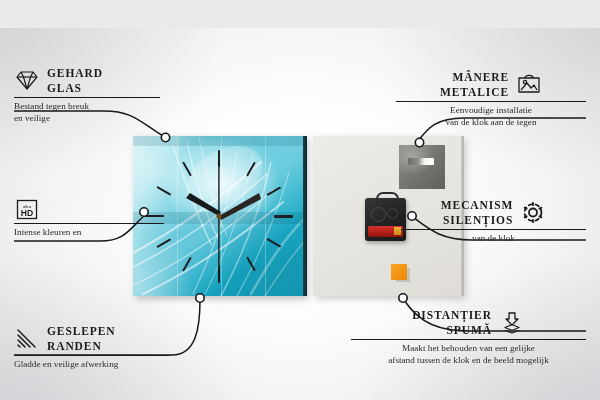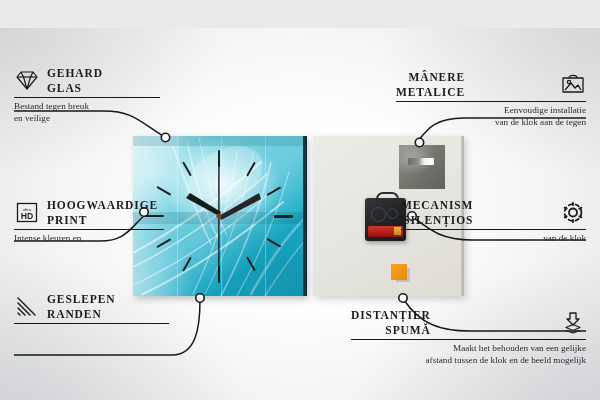--- a/index.html
+++ b/index.html
@@ -26,33 +26,33 @@
   .vig.br{right:0;bottom:0;width:250px;height:170px;
      background:radial-gradient(ellipse at 100% 100%, rgba(190,193,197,.6) 0%, rgba(190,193,197,0) 72%);}
 
   
   #wires{position:absolute;left:0;top:0;width:600px;height:400px;}
 
   
   .feat{position:absolute;}
   .feat .head{display:flex;align-items:center;gap:7px;}
   .feat.left .head{justify-content:flex-start;}
-  .feat.right .head{justify-content:space-between;}
+  .feat.right .head{justify-content:center;}
   .ttl{
     font-family:"Liberation Serif", serif;
     font-weight:700;font-size:11.5px;letter-spacing:.9px;
     color:#1b1b1b;line-height:14.5px;text-transform:uppercase;
   }
   .feat.right .ttl{text-align:right;}
   .rule{height:1px;background:#16181a;margin-top:2px;}
   .sub{
     font-family:"Liberation Serif", serif;
     font-size:9.2px;line-height:11.6px;color:#2a2b2d;margin-top:3px;
   }
-  .feat.right .sub{text-align:right;}
+  .feat.right .sub{text-align:center;}
   .ico{width:26px;height:23px;flex:0 0 26px;display:block;}
 
   
   #clock{
     position:absolute;left:133px;top:108px;width:172px;height:160px;
     box-shadow:3px 3px 7px rgba(90,95,100,.38);
     overflow:hidden;
     background:
       linear-gradient(118deg, rgba(255,255,255,.55) 0%, rgba(255,255,255,0) 26%),
       linear-gradient(72deg,  rgba(255,255,255,.42) 4%, rgba(255,255,255,0) 30%),
@@ -244,47 +244,46 @@
     </div>
   </div>
 
   <div class="feat left" style="left:14px;top:170px;width:175px;">
     <div class="head">
       <svg class="ico" viewBox="0 0 26 23">
         <rect x="3.5" y="2.5" width="19" height="18" fill="none" stroke="#1b1b1b" stroke-width="1.3"></rect>
         <text x="13" y="9.6" font-family="Liberation Sans, sans-serif" font-size="4.4" text-anchor="middle" fill="#1b1b1b">ultra</text>
         <text x="13" y="18" font-family="Liberation Sans, sans-serif" font-size="8.6" font-weight="bold" text-anchor="middle" fill="#1b1b1b">HD</text>
       </svg>
-      <div>
-        <div class="ttl">HOOGWAARDIGE</div>
-        <div class="ttl">PRINT</div>
-      </div>
     </div>
     <div class="rule" style="width:150px;"></div>
     <div class="sub">
       <div>Intense kleuren en</div>
     </div>
   </div>
 
-  <div class="feat left" style="left:14px;top:264px;width:175px;">
+  <div class="feat left" style="left:14px;top:296px;width:175px;">
     <div class="head">
       <svg class="ico" viewBox="0 0 26 23">
         <g stroke="#1b1b1b" stroke-width="1.5" stroke-linecap="round">
           <path d="M4 3 L 21 20"></path>
             <path d="M4 8 L 16 20"></path>
             <path d="M4 13 L 11 20"></path>
             <path d="M4 18 L 6 20"></path>
         </g>
       </svg>
       <div>
         <div class="ttl">GESLEPEN</div>
         <div class="ttl">RANDEN</div>
       </div>
     </div>
     <div class="rule" style="width:155px;"></div>
+    <div class="sub">
+      <div>Gladde en veilige afwerking</div>
+    </div>
   </div>
 
   <div class="feat right" style="right:14px;top:42px;width:190px;">
     <div class="head">
       <div>
         <div class="ttl">MÂNERE</div>
         <div class="ttl">METALICE</div>
       </div>
       <svg class="ico" viewBox="0 0 26 23">
         <g fill="none" stroke="#1b1b1b" stroke-width="1.3" stroke-linejoin="round">

